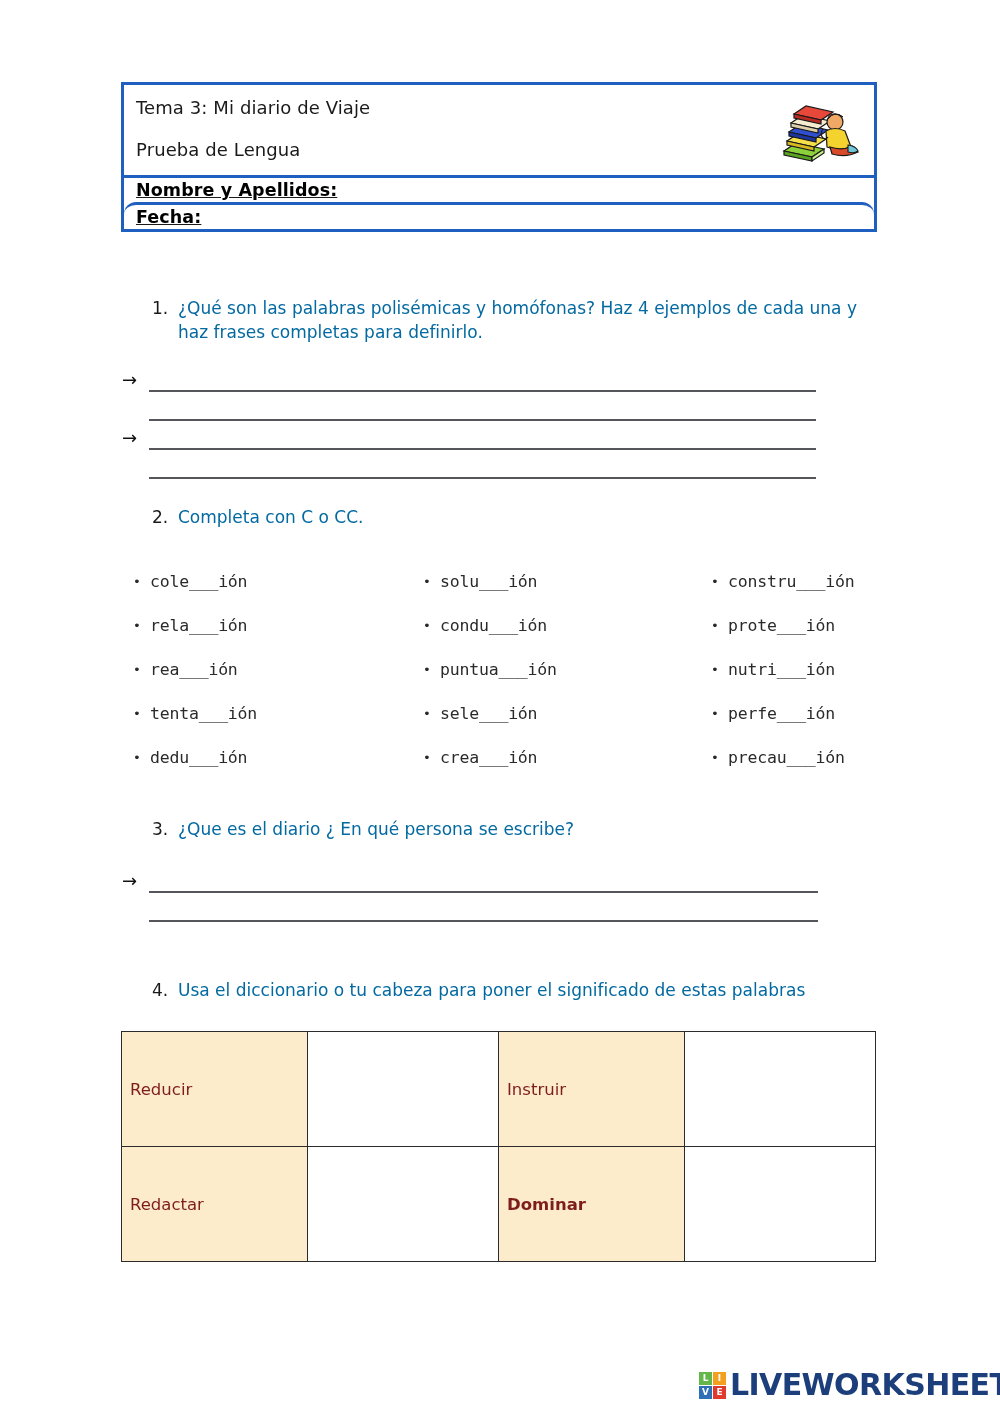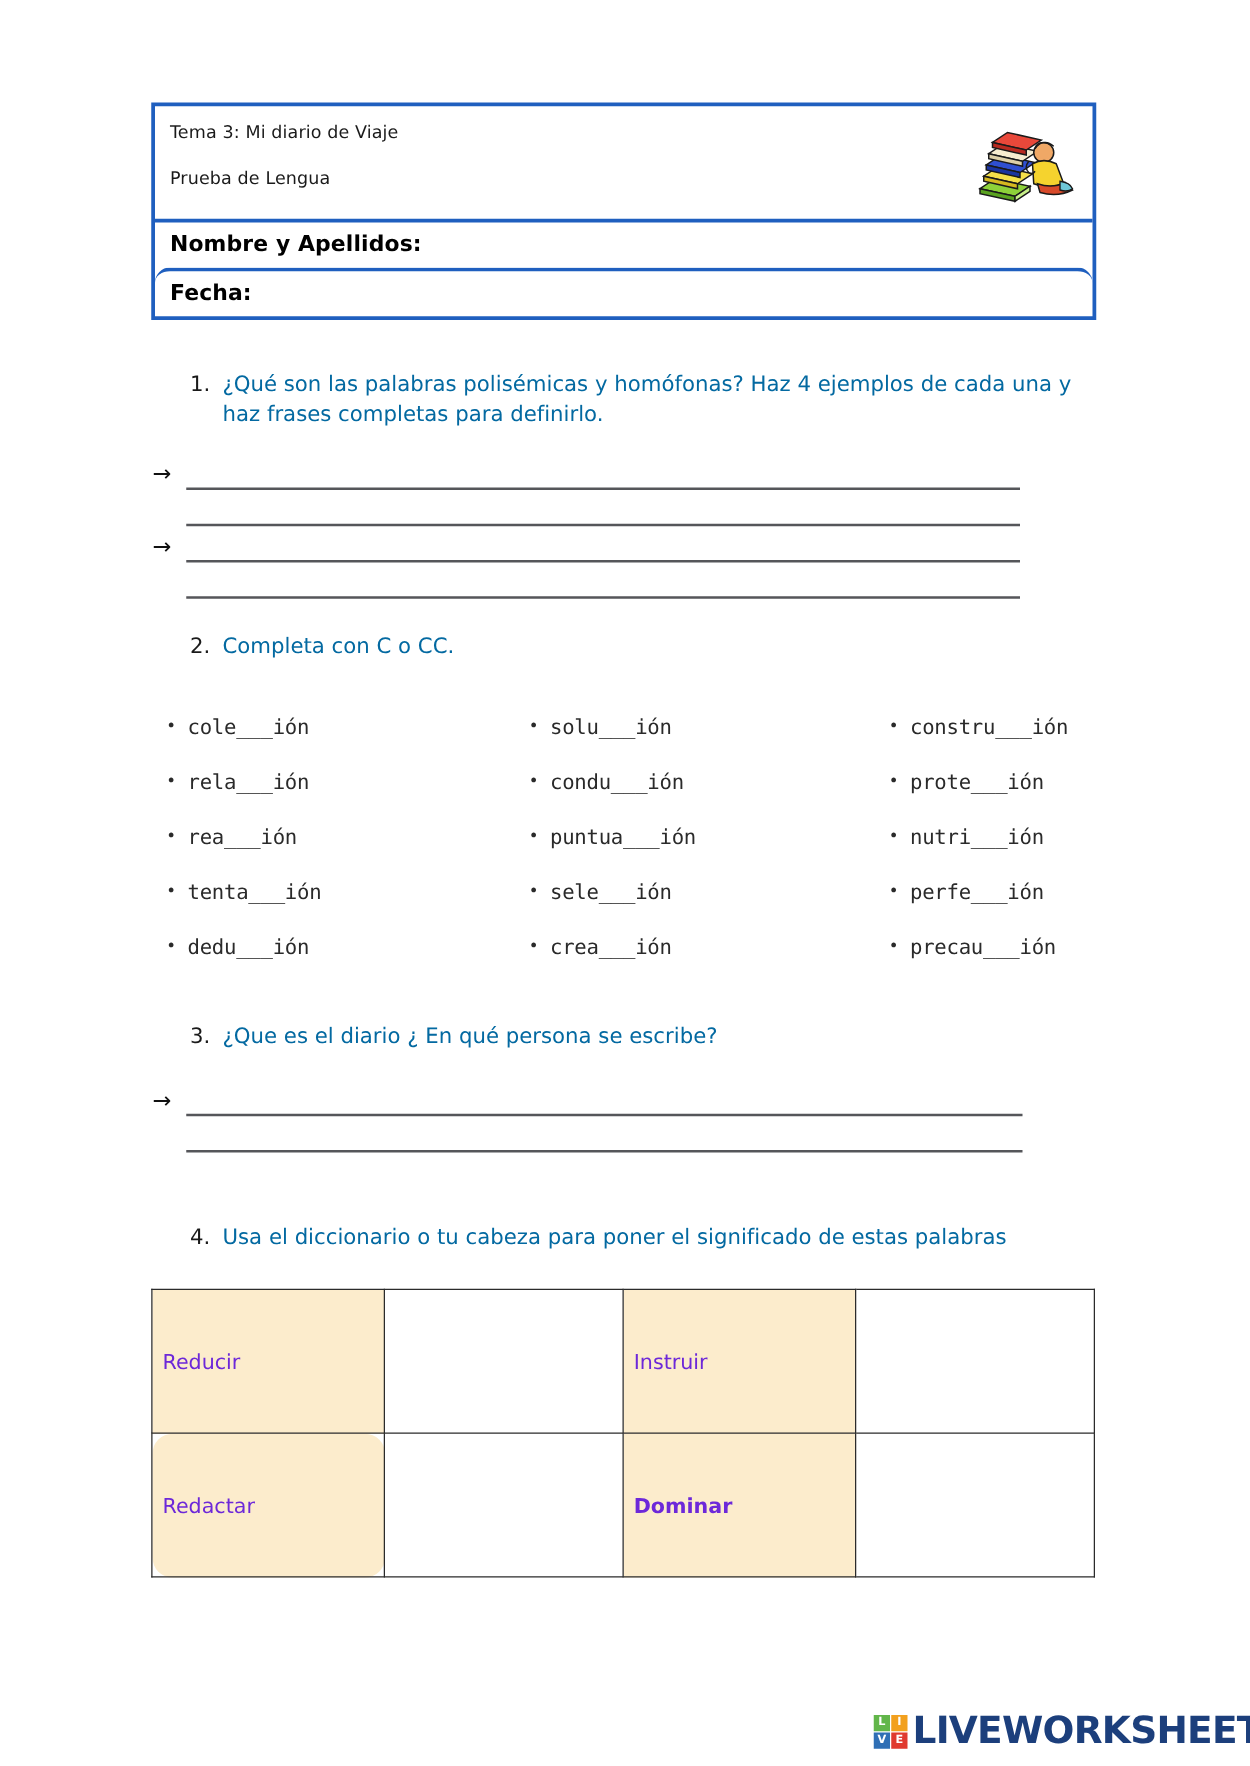--- a/index.html
+++ b/index.html
@@ -36,27 +36,28 @@
   .header-row {
     position: relative;
     box-sizing: border-box;
     padding: 0 12px;
   }
   .header-row.title-row {
     height: 90px;
     padding-top: 13px;
   }
   .header-row.field-row {
-    height: 39px;
+    height: 27px;
     display: flex;
     align-items: center;
     border-top: 3px solid #1f5fbf;
+    text-decoration: underline;
   }
   .title-line {
-    font-size: 14px;
+    font-size: 18px;
     line-height: 1.15;
     letter-spacing: 0.1px;
     color: #1a1a1a;
   }
   .title-line.second {
     margin-top: 21px;
   }
   .field-label {
     font-size: 17.5px;
     font-weight: bold;
@@ -173,21 +174,21 @@
     width: 755px;
     border-collapse: collapse;
     table-layout: fixed;
   }
   .def-table td {
     border: 1px solid #2b2b2b;
     height: 114px;
     vertical-align: middle;
     padding: 0 8px;
     font-size: 16.5px;
-    color: #6d28d9;
+    color: #7f1d1d;
     background: #ffffff;
   }
   .def-table td.word-cell {
     background: #fceccc;
   }
   .def-table col.c-word { width: 186px; }
   .def-table col.c-blank { width: 191px; }
 
   
   .lw-logo {
@@ -402,21 +403,21 @@
         <col class="c-blank">
     </colgroup>
     <tbody>
       <tr>
         <td class="word-cell" style="background: rgb(252, 236, 204);">Reducir</td>
         <td></td>
         <td class="word-cell" style="background: rgb(252, 236, 204);">Instruir</td>
         <td></td>
       </tr>
       <tr>
-        <td class="word-cell" style="background: rgb(252, 236, 204); border-radius: 16px;">Redactar</td>
+        <td class="word-cell" style="background: rgb(252, 236, 204);">Redactar</td>
         <td></td>
         <td class="word-cell" style="background: rgb(252, 236, 204); font-weight: bold;">Dominar</td>
         <td></td>
       </tr>
     </tbody>
   </table>
 
   <div class="lw-logo">
     <div class="lw-grid">
       <span class="lw-cell" id="lwc0" style="background: rgb(98, 182, 74);">L</span>

